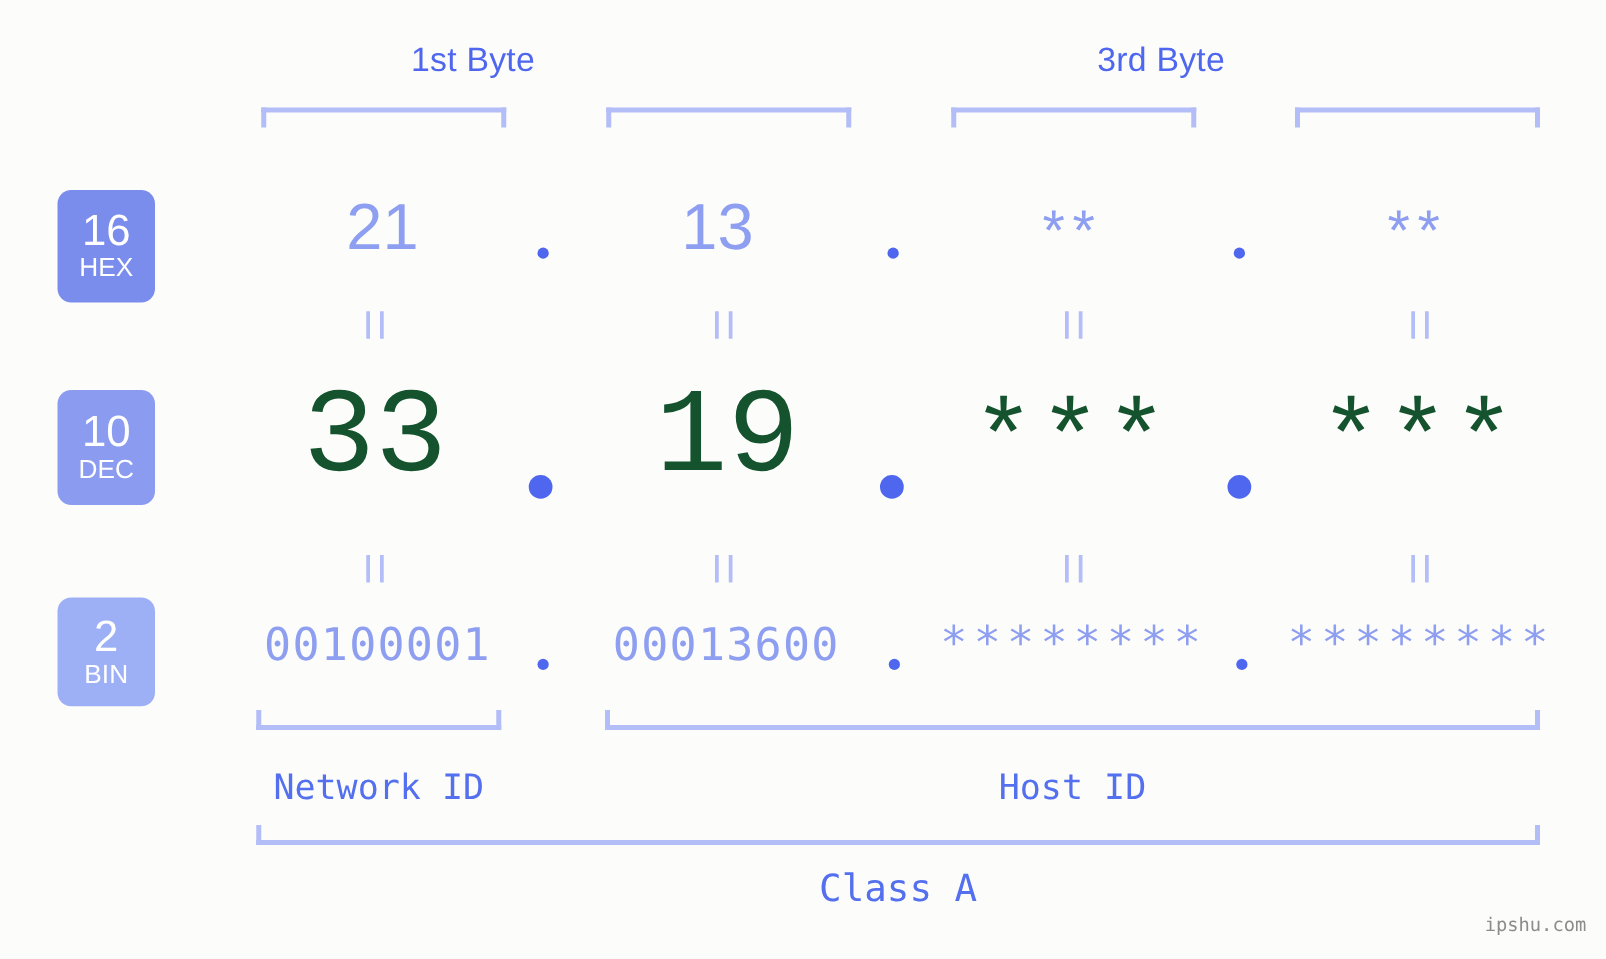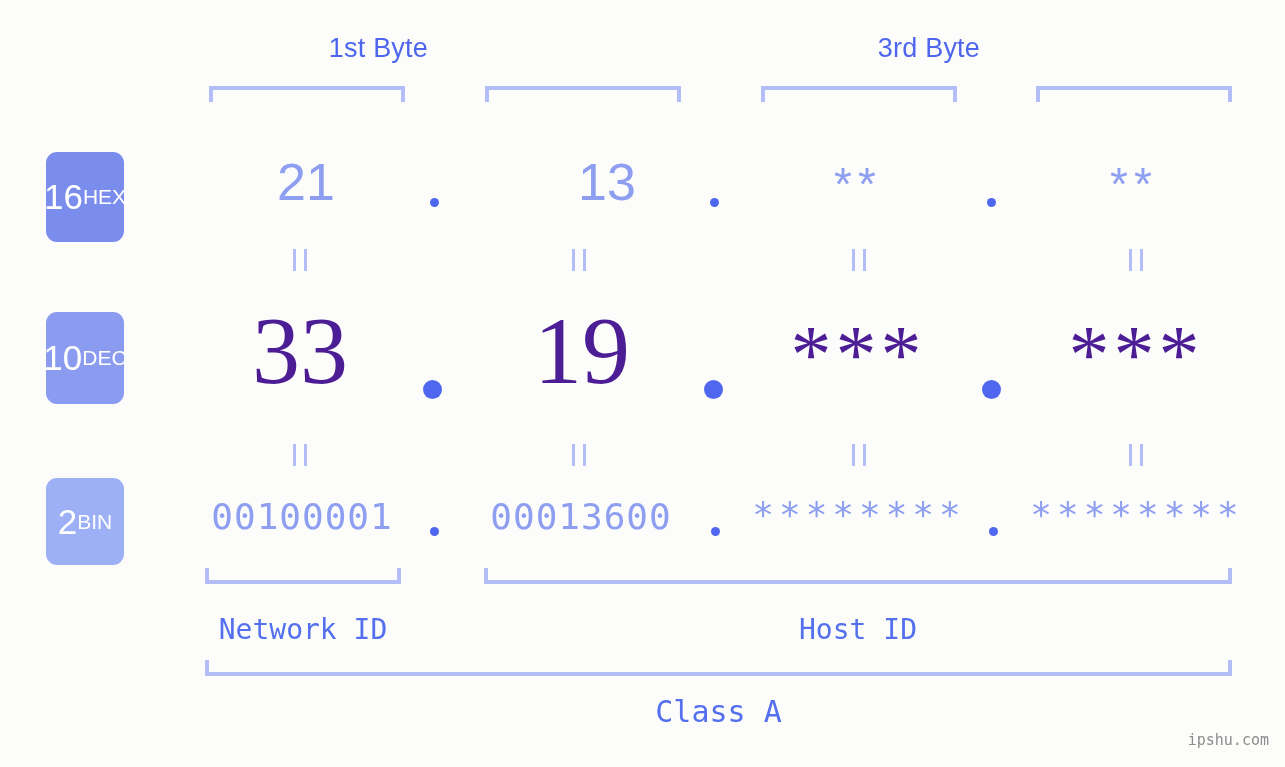--- a/index.html
+++ b/index.html
@@ -47,20 +47,21 @@
 
   
   .badge {
     position: absolute;
     left: 46px;
     width: 78px;
     border-radius: 11px;
     color: #ffffff;
     text-align: center;
     display: flex;
+    flex-direction: column;
     align-items: center;
     justify-content: center;
     box-sizing: border-box;
   }
   .badge .num {
     font-size: 35px;
     line-height: 36px;
     font-family: "Liberation Sans", sans-serif;
   }
   .badge .nm {
@@ -93,22 +94,22 @@
     letter-spacing: 6px;
     top: 152px;
   }
 
   
   .dec-row .cell {
     top: 292px;
     width: 240px;
     font-size: 96px;
     line-height: 118px;
-    color: #4c1d95;
-    font-family: Liberation Serif, serif;
+    color: #14532d;
+    font-family: Liberation Mono, monospace;
   }
   .dec-row .cell.stars {
     font-size: 82px;
     letter-spacing: 4px;
     top: 296px;
   }
 
   
   .bin-row .cell {
     top: 494px;
@@ -211,21 +212,21 @@
     <span class="num">10</span>
     <span class="nm">DEC</span>
   </div>
   <div class="badge" id="badge-bin">
     <span class="num">2</span>
     <span class="nm">BIN</span>
   </div>
 
   <div class="hex-row">
     <div class="cell" style="left:186px;">21</div>
-    <div class="cell" style="left:487px;">13</div>
+    <div class="cell" style="left:454px;">13</div>
     <div class="cell stars" style="left:738px;">**</div>
     <div class="cell stars" style="left:1014px;">**</div>
 
     <div class="dot dot-hex" style="left:430px;"></div>
     <div class="dot dot-hex" style="left:710px;"></div>
     <div class="dot dot-hex" style="left:987px;"></div>
   </div>
 
   <div class="eq eq-1" style="left:293px;">
       <i></i>

